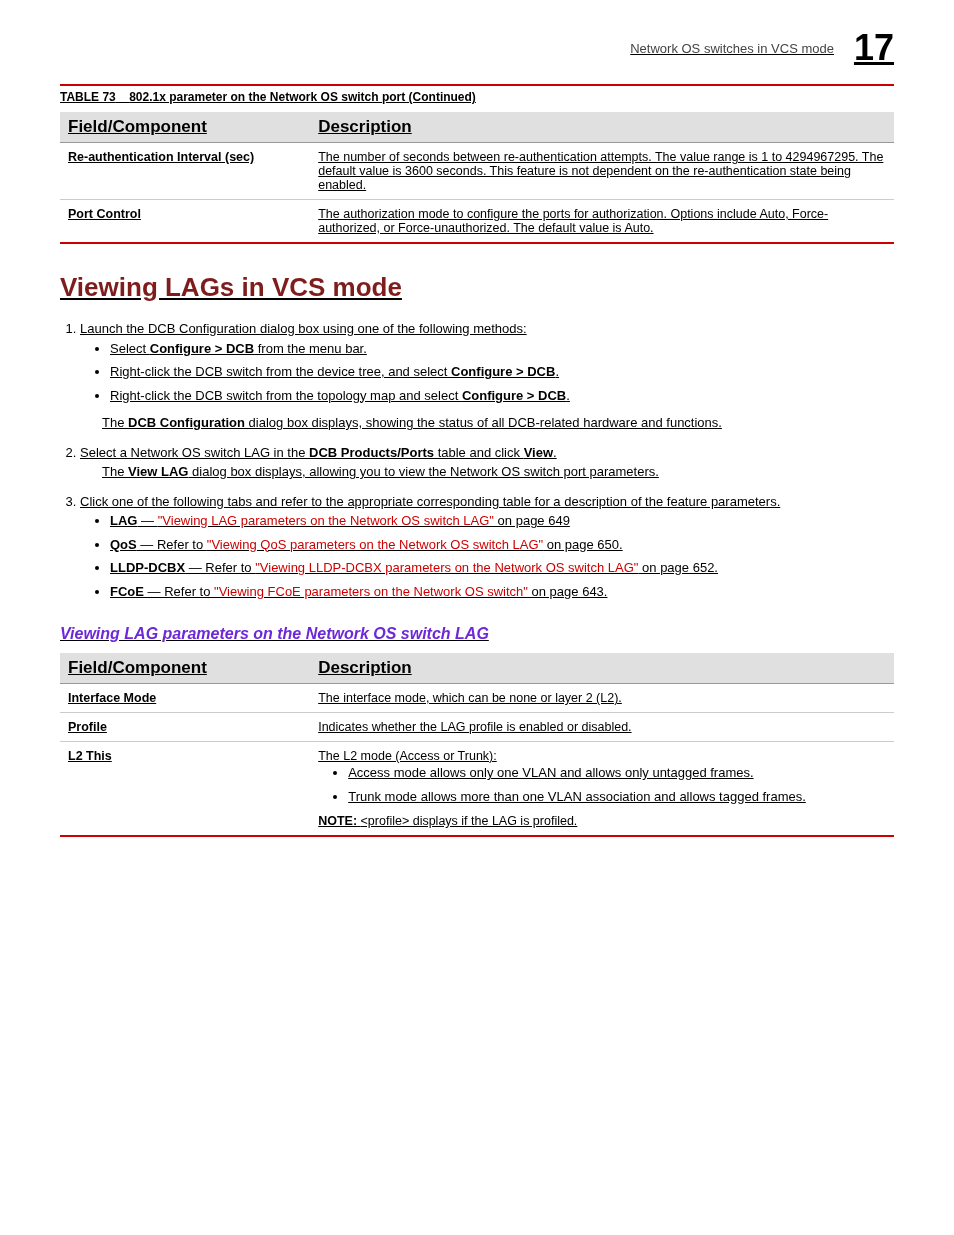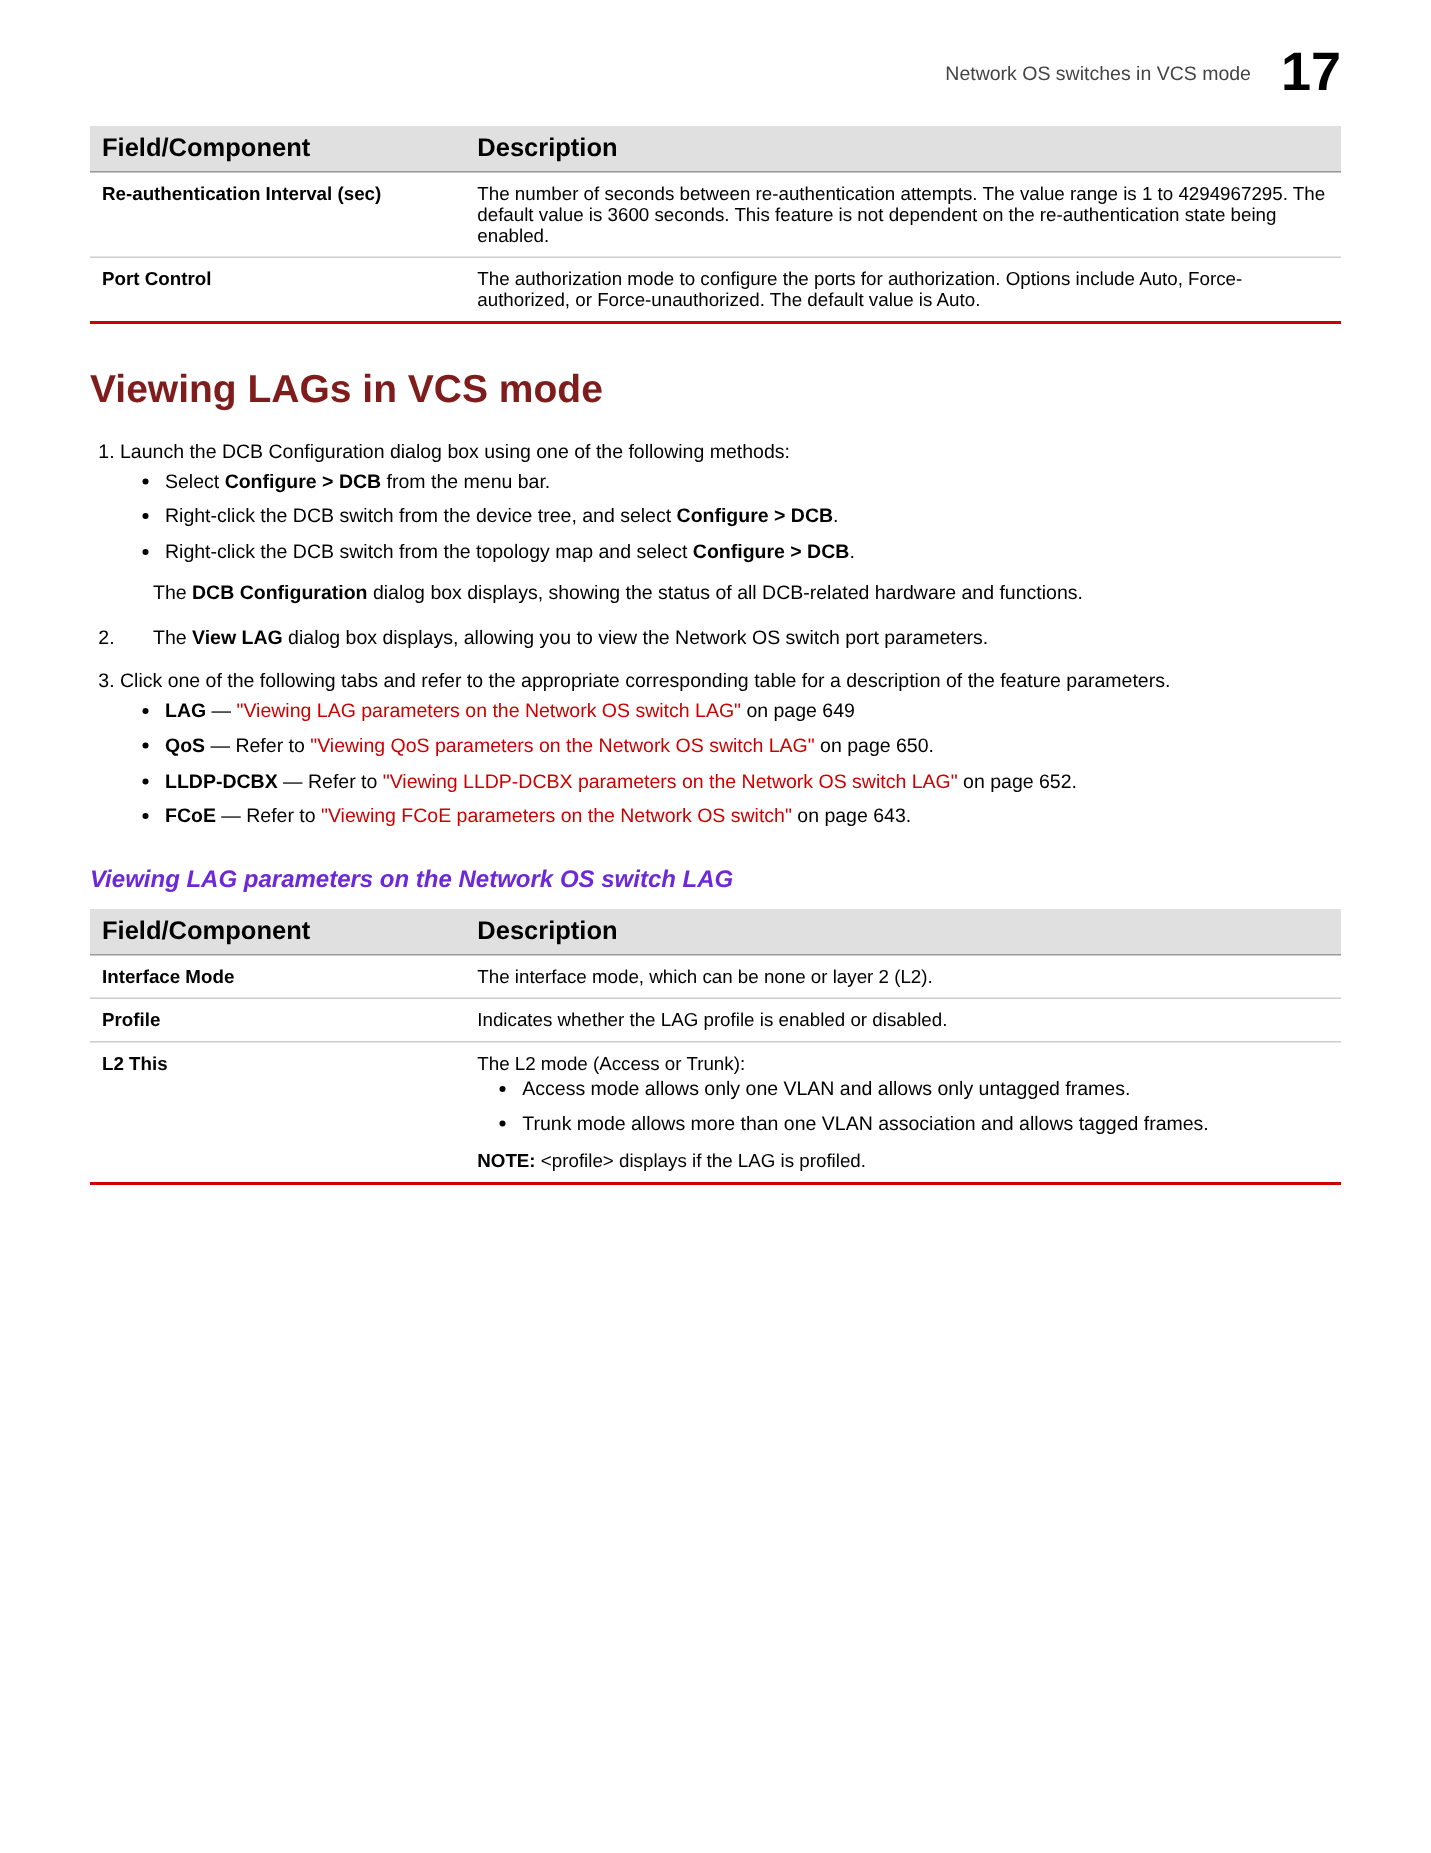--- a/index.html
+++ b/index.html
@@ -12,20 +12,21 @@
       min-height: 1235px;
       padding: 0;
     }
 
     .page-container {
       width: 954px;
       min-height: 1235px;
       background: #fff;
       padding: 30px 60px 30px 60px;
       position: relative;
+      text-decoration: underline;
     }
 
     
     .page-header {
       display: flex;
       justify-content: flex-end;
       align-items: center;
       margin-bottom: 18px;
       padding-bottom: 0;
     }
@@ -163,20 +164,25 @@
 </head>
 <body>
 
 <div class="page-container">
 
   <div class="page-header">
     <span class="page-header-text">Network OS switches in VCS mode</span>
     <span class="page-number">17</span>
   </div>
 
+  <div class="table-caption">
+    <span class="table-label">TABLE 73</span>
+    &nbsp;&nbsp;
+    <span>802.1x parameter on the Network OS switch port (Continued)</span>
+  </div>
 
   <table class="doc-table">
     <thead>
       <tr>
         <th class="col-field">Field/Component</th>
         <th class="col-desc">Description</th>
       </tr>
     </thead>
     <tbody>
       <tr>
@@ -197,20 +203,21 @@
       <span>Launch the DCB Configuration dialog box using one of the following methods:</span>
       <ul class="doc-ul">
         <li>Select <span class="bold-text">Configure &gt; DCB</span> from the menu bar.</li>
         <li>Right-click the DCB switch from the device tree, and select <span class="bold-text">Configure &gt; DCB</span>.</li>
         <li>Right-click the DCB switch from the topology map and select <span class="bold-text">Configure &gt; DCB</span>.</li>
       </ul>
       <p class="para-indented">The <span class="bold-text">DCB Configuration</span> dialog box displays, showing the status of all DCB-related hardware and functions.</p>
     </li>
 
     <li>
+      <span>Select a Network OS switch LAG in the <span class="bold-text">DCB Products/Ports</span> table and click <span class="bold-text">View</span>.</span>
       <p class="para-indented">The <span class="bold-text">View LAG</span> dialog box displays, allowing you to view the Network OS switch port parameters.</p>
     </li>
 
     <li>
       <span>Click one of the following tabs and refer to the appropriate corresponding table for a description of the feature parameters.</span>
       <ul class="doc-ul">
         <li><span class="bold-text">LAG</span> — <a class="link-text" href="#">"Viewing LAG parameters on the Network OS switch LAG"</a> on page 649</li>
         <li><span class="bold-text">QoS</span> — Refer to <a class="link-text" href="#">"Viewing QoS parameters on the Network OS switch LAG"</a> on page 650.</li>
         <li><span class="bold-text">LLDP-DCBX</span> — Refer to <a class="link-text" href="#">"Viewing LLDP-DCBX parameters on the Network OS switch LAG"</a> on page 652.</li>
         <li><span class="bold-text">FCoE</span> — Refer to <a class="link-text" href="#">"Viewing FCoE parameters on the Network OS switch"</a> on page 643.</li>

